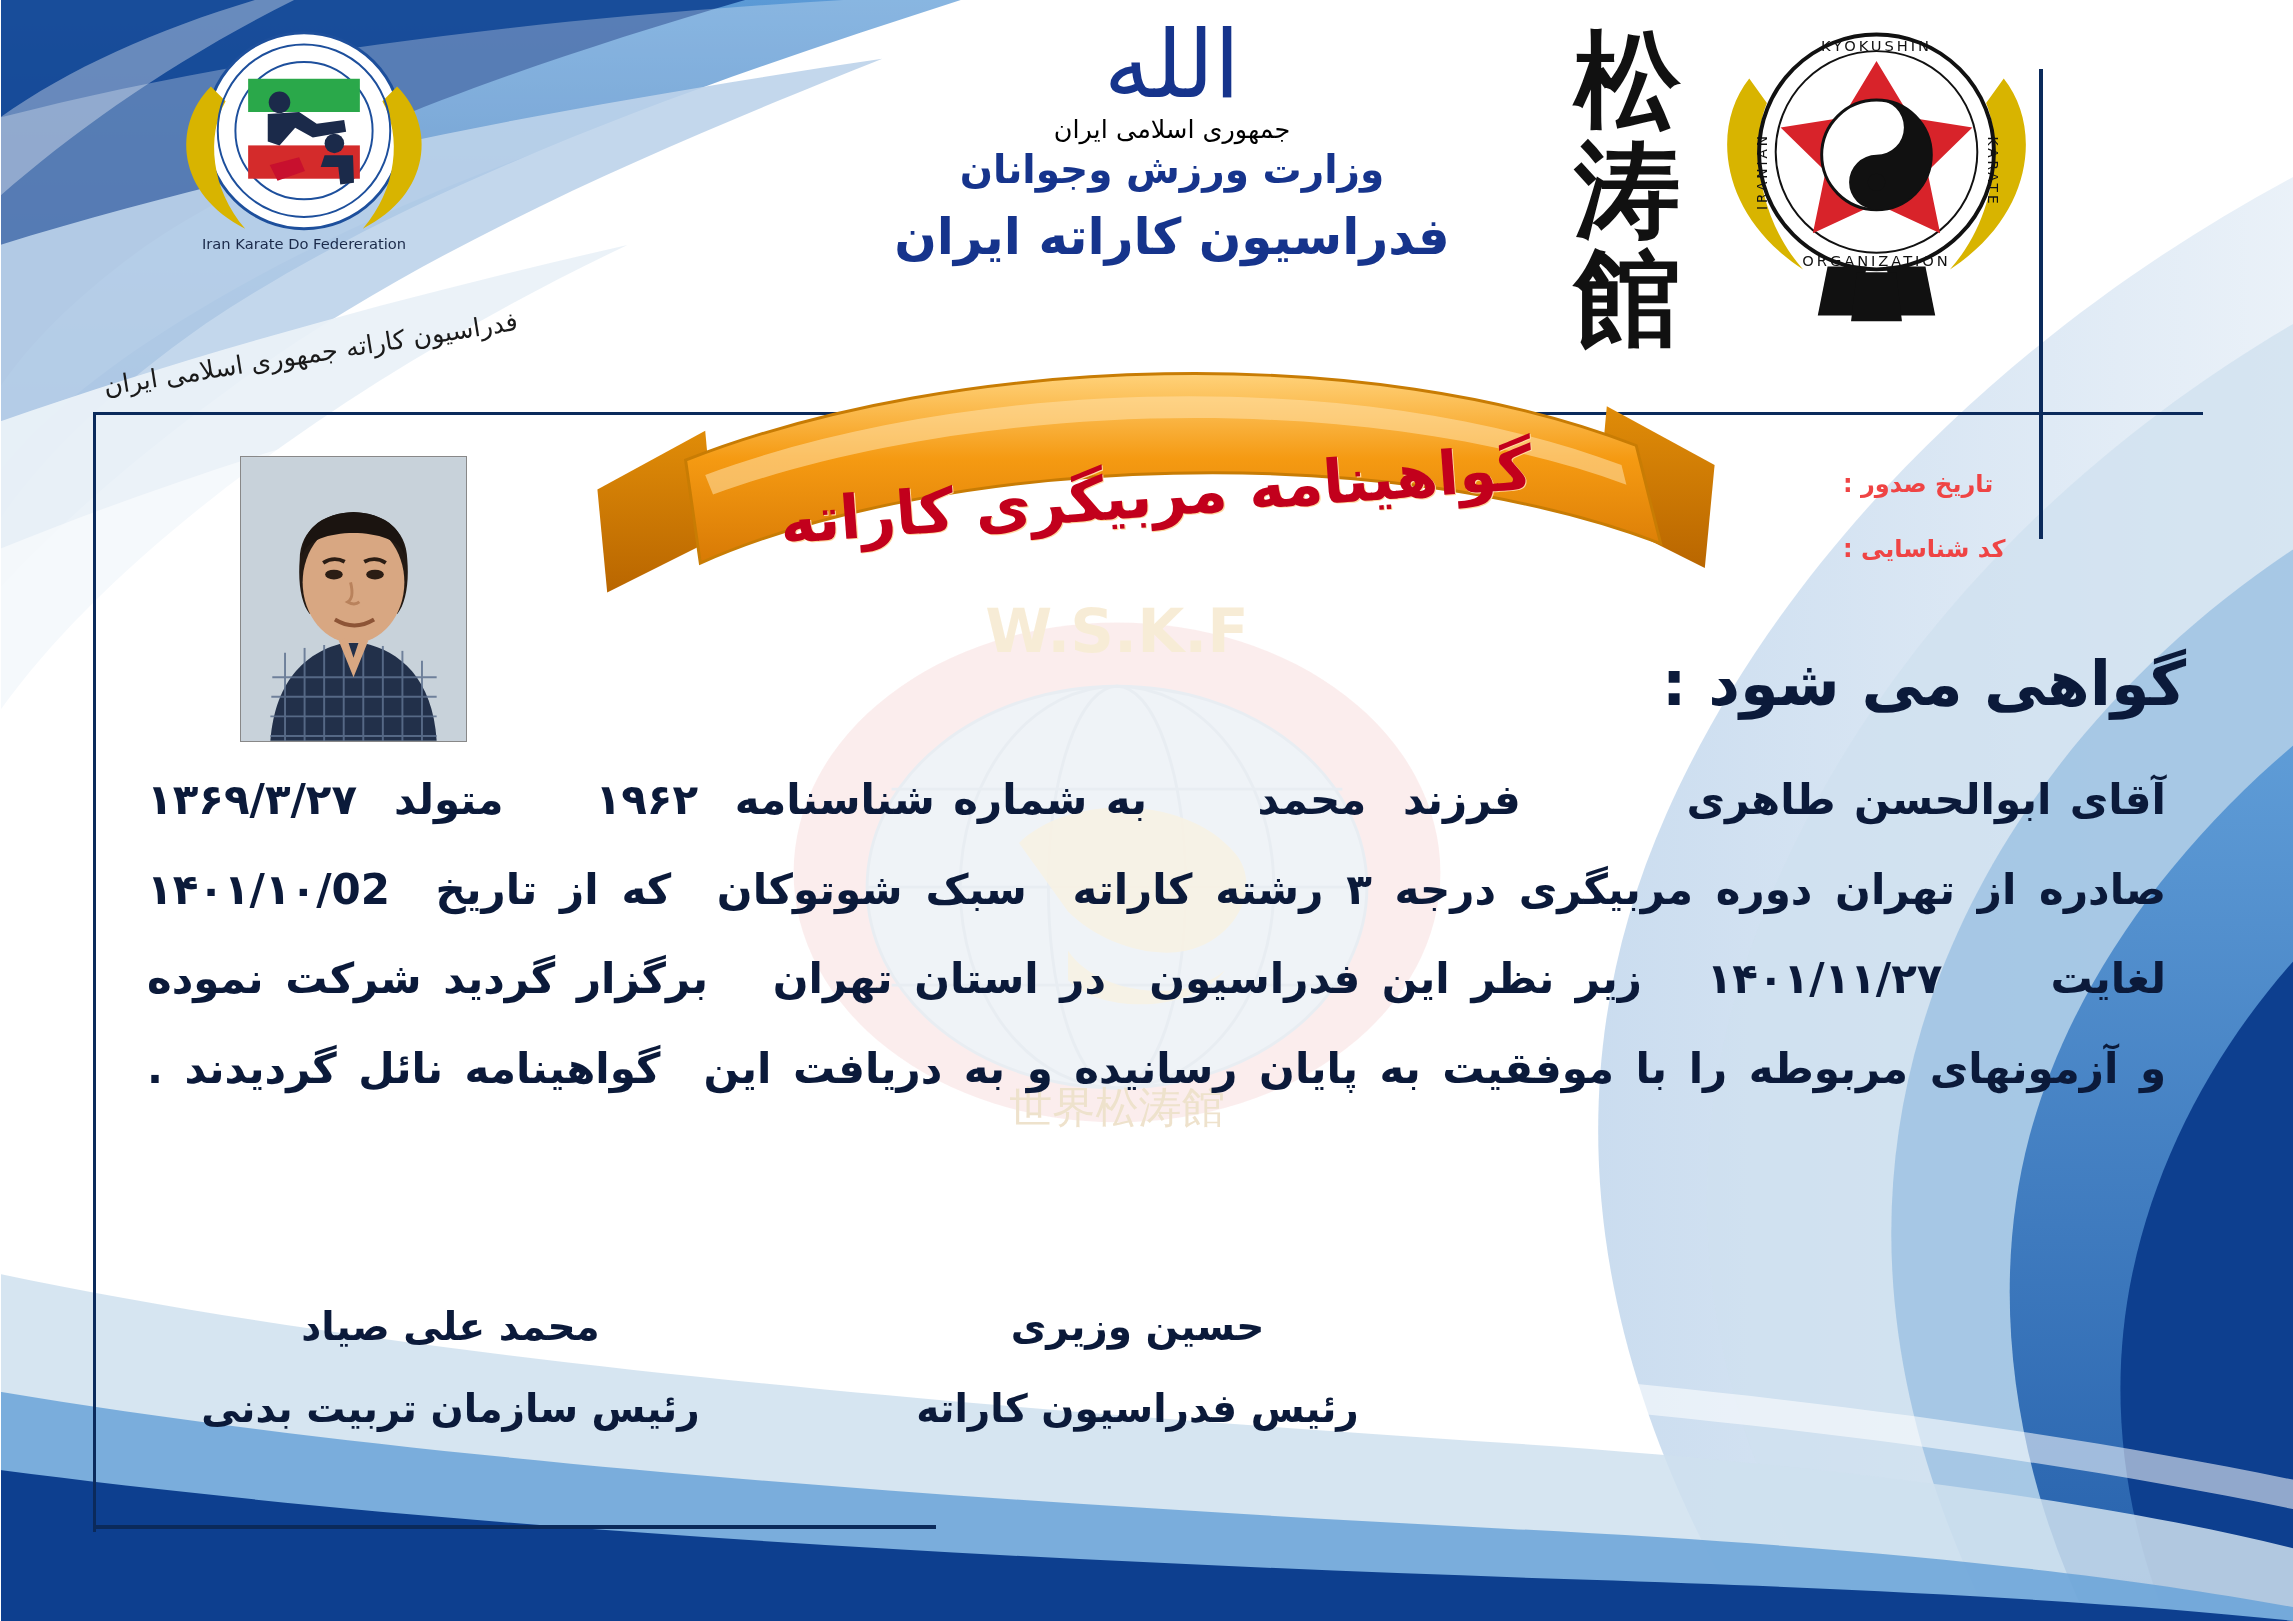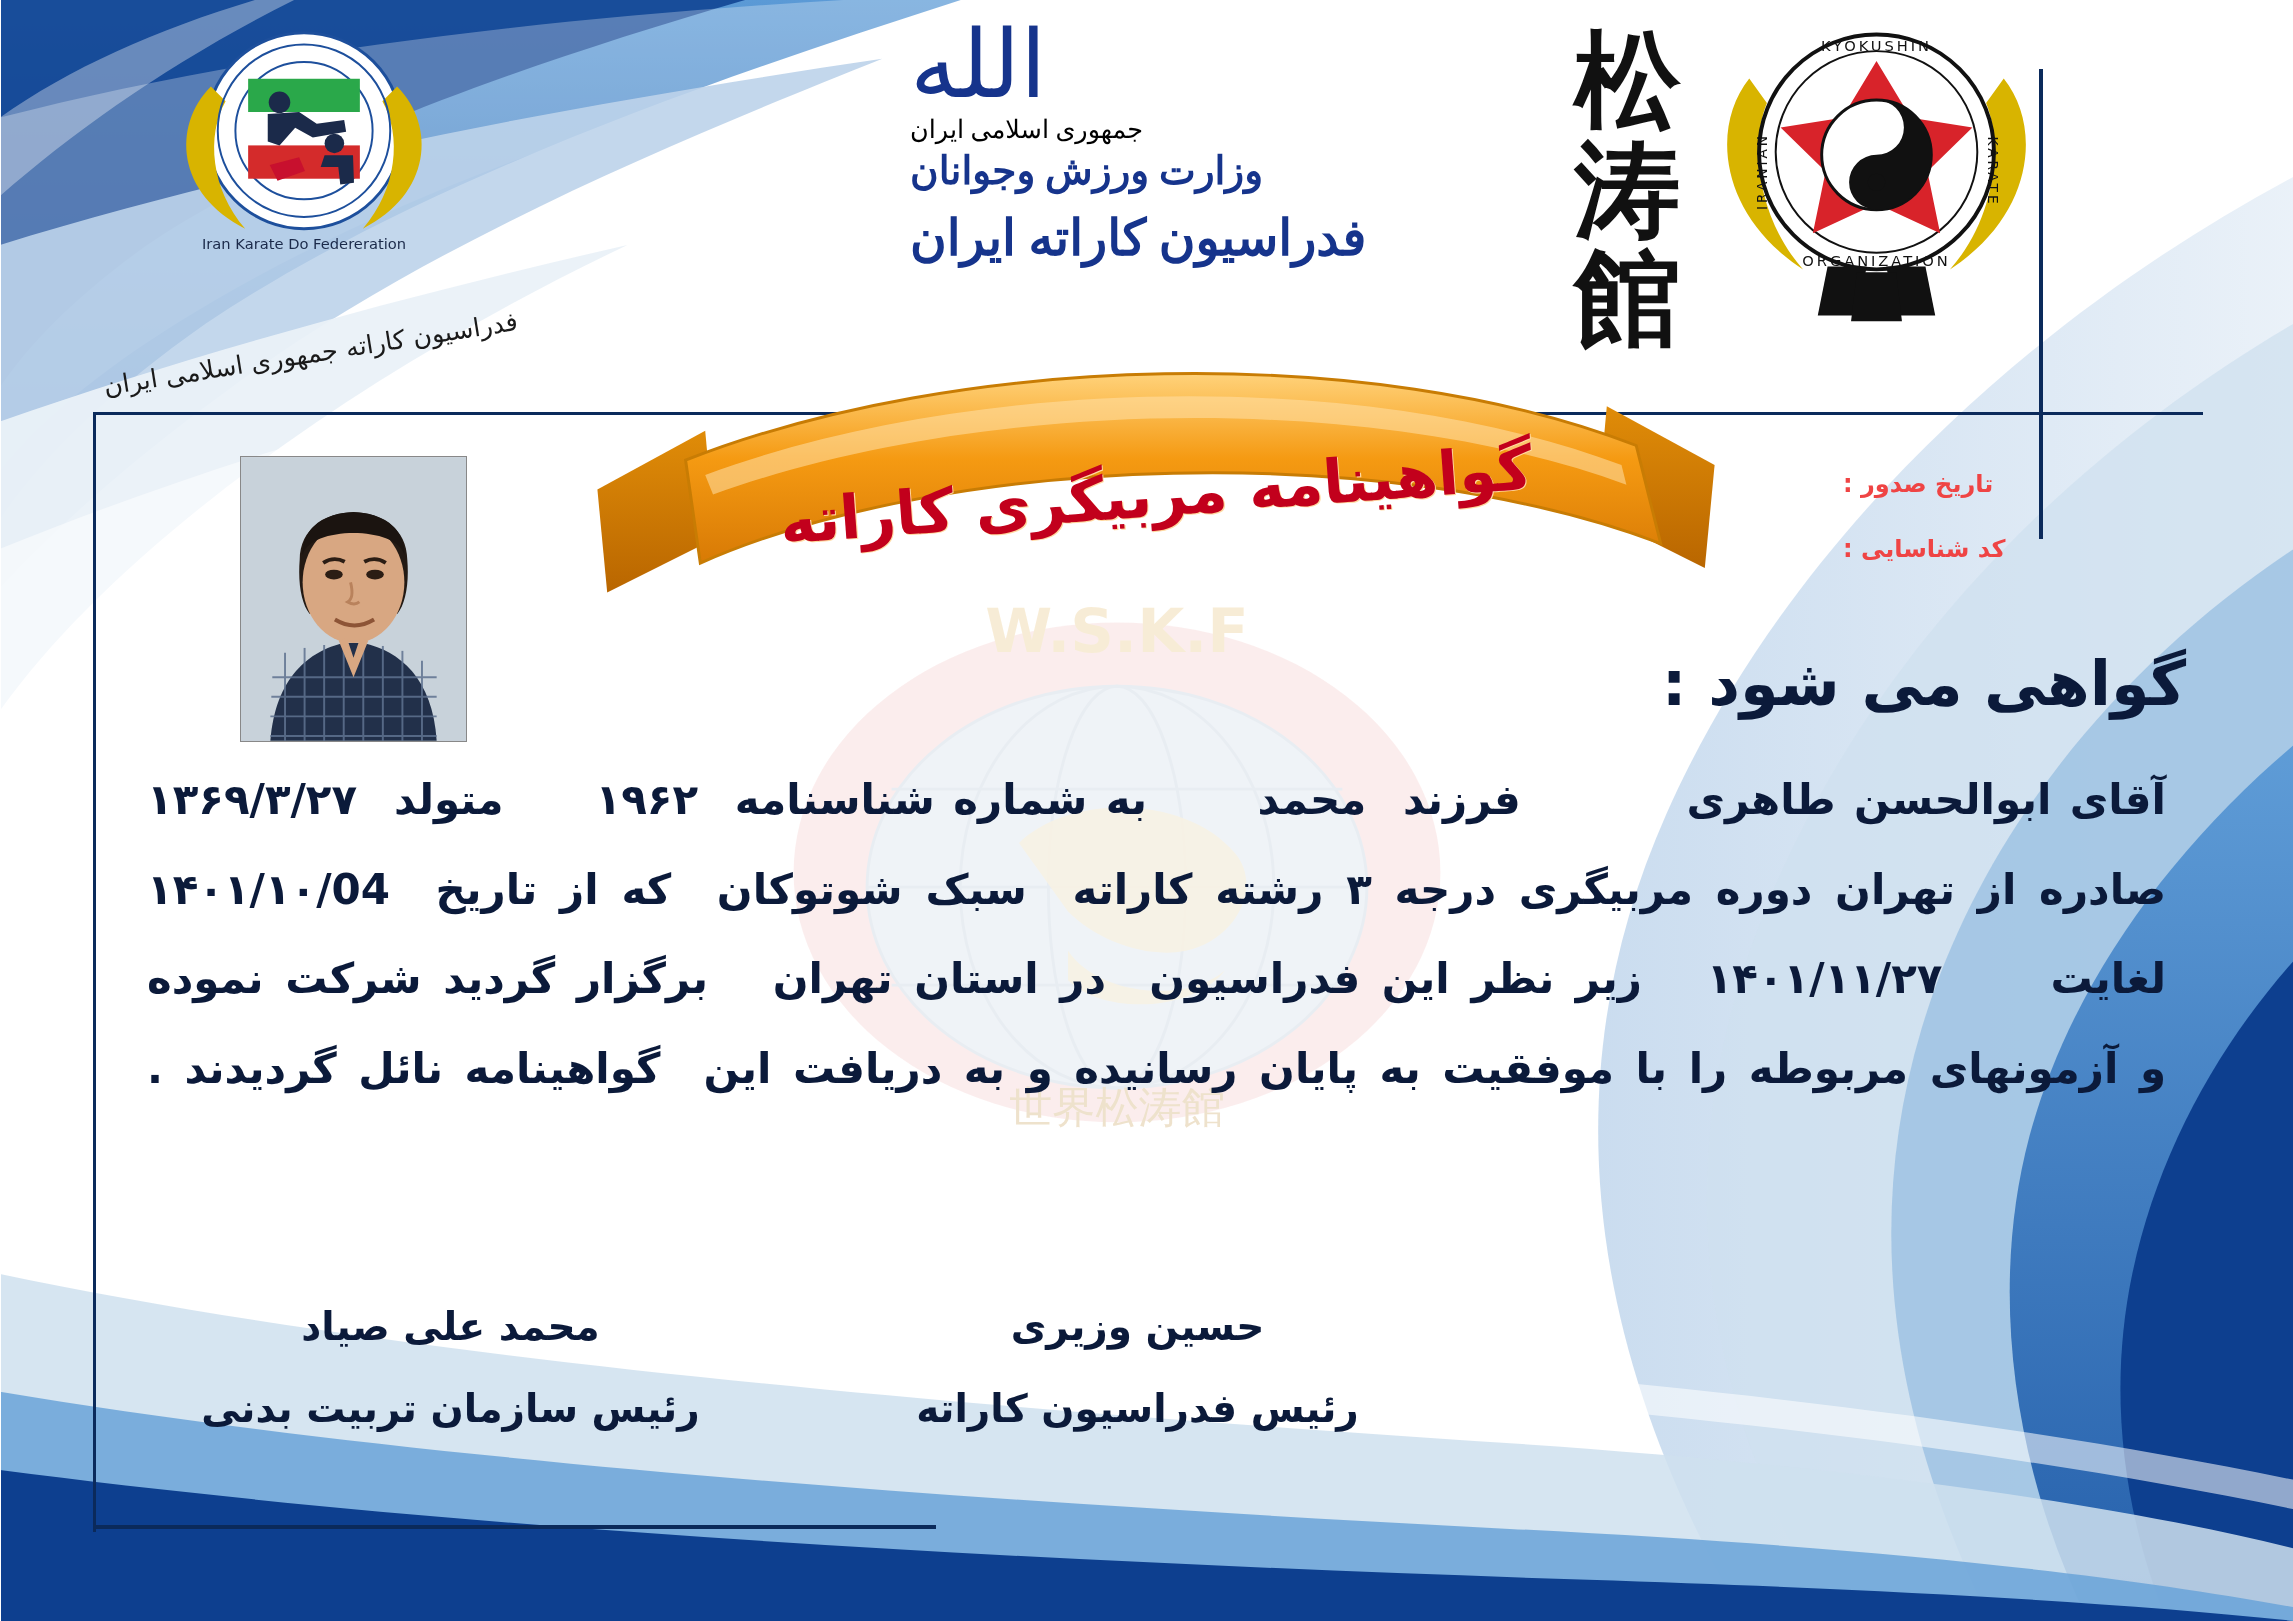--- a/index.html
+++ b/index.html
@@ -46,23 +46,22 @@
     white-space:nowrap;
   }
   .logo-right{position:absolute;left:1710px;top:9.8px;width:333px;height:323px;}
   .kanji{
     position:absolute;left:1554px;top:27.4px;width:147px;
     font-size:106px;line-height:1.02;color:#111;text-align:center;
     font-family:"DejaVu Sans", sans-serif;font-weight:bold;
   }
   
   .ministry{
-    position:absolute;left:910px;top:17.6px;width:608px;text-align:left;
+    position:absolute;left:868px;top:17.6px;width:608px;text-align:center;
     color:#16348c;
-    font-family:Liberation Serif, serif;
   }
   .ministry .emblem{font-size:94px;line-height:1;color:#16348c;}
   .ministry .l1{font-size:25.5px;margin-top:2px;color:#000000;}
   .ministry .l2{font-size:39px;margin-top:3.9px;color:#16348c;font-weight:bold;}
   .ministry .l3{font-size:50px;margin-top:15.7px;color:#16348c;font-weight:bold;}
   
   .ribbon-wrap{position:absolute;left:568px;top:372px;width:1176px;height:245px;}
   .ribbon-title{
     position:absolute;left:0;top:0;width:1176px;height:245px;
     display:flex;align-items:center;justify-content:center;
@@ -308,21 +307,21 @@
     <div>
       <span>کد شناسایی :</span>
       <span></span>
     </div>
   </div>
 
   <div class="certify">گواهی می شود :</div>
 
   <div class="body-lines">
     <p>آقای ابوالحسن طاهری         فرزند  محمد      به شماره شناسنامه  ۱۹۶۲     متولد  ۱۳۶۹/۳/۲۷</p>
-    <p>صادره از تهران دوره مربیگری درجه ۳ رشته کاراته  سبک شوتوکان  که از تاریخ  ۱۴۰۱/۱۰/04</p>
+    <p>صادره از تهران دوره مربیگری درجه ۳ رشته کاراته  سبک شوتوکان  که از تاریخ  ۱۴۰۱/۱۰/02</p>
     <p>لغایت     ۱۴۰۱/۱۱/۲۷   زیر نظر این فدراسیون  در استان تهران   برگزار گردید شرکت نموده</p>
     <p>و آزمونهای مربوطه را با موفقیت به پایان رسانیده و به دریافت این  گواهینامه نائل گردیدند .</p>
   </div>
 
   <div class="sig sig-mid">
     <div class="n">حسین وزیری</div>
     <div class="t">رئیس فدراسیون کاراته</div>
   </div>
   <div class="sig sig-right">
     <div class="n">محمد علی صیاد</div>

